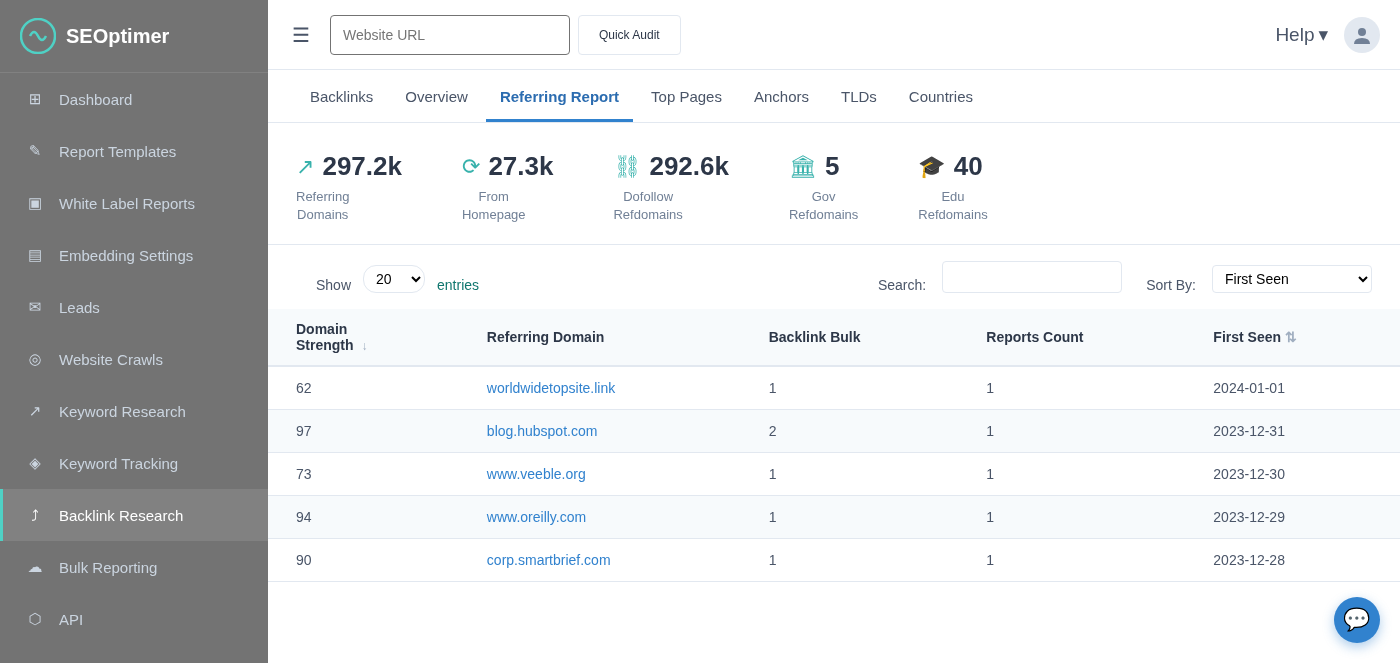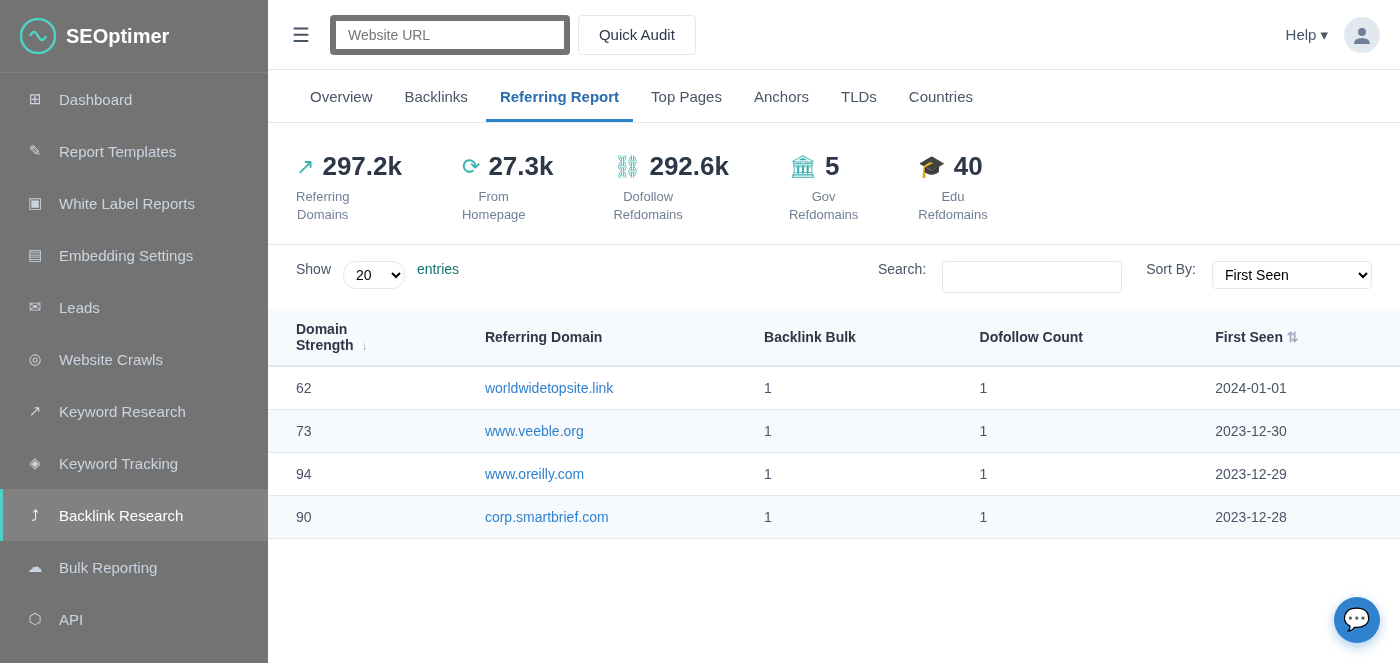--- a/index.html
+++ b/index.html
@@ -83,47 +83,47 @@
       border: none;
       cursor: pointer;
       margin-right: 16px;
       font-size: 20px;
       color: #4a5568;
       padding: 4px;
     }
     .url-input {
       width: 240px;
       height: 40px;
-      border: 6px solid #737373;
+      border: 1px solid #737373;
       border-radius: 4px;
       padding: 0 12px;
       font-size: 14px;
       color: #a0aec0;
       background: #fff;
     }
     .quick-audit-btn {
       margin-left: 8px;
       height: 40px;
       padding: 0 20px;
       background: #fff;
       border: 1px solid #e2e8f0;
       border-radius: 4px;
-      font-size: 15px;
+      font-size: 12px;
       color: #2d3748;
       cursor: pointer;
     }
     .topbar-spacer { flex: 1; }
     .help-btn {
       display: flex;
       align-items: center;
       gap: 4px;
       background: none;
       border: none;
       cursor: pointer;
-      font-size: 15px;
+      font-size: 19px;
       color: #4a5568;
       margin-right: 16px;
     }
     .user-avatar {
       width: 36px;
       height: 36px;
       background: #e2e8f0;
       border-radius: 50%;
       display: flex;
       align-items: center;
@@ -180,23 +180,24 @@
       gap: 8px;
       margin-bottom: 6px;
     }
     .stat-icon { font-size: 22px; color: #38b2ac; }
     .stat-value { font-size: 26px; font-weight: 700; color: #2d3748; }
     .stat-label { font-size: 13px; color: #718096; text-align: center; line-height: 1.4; }
 
     
     .controls-row {
       display: flex;
-      align-items: flex-start;
+      align-items: flex-end;
       padding: 16px 28px;
       gap: 8px;
+      margin-left: 20px;
     }
     .show-label { color: #4a5568; margin-right: 4px; }
     .entries-select {
       padding: 4px 8px;
       border: 1px solid #e2e8f0;
       border-radius: 13px;
       font-size: 14px;
       background: #fff;
     }
     .entries-label { color: #0f766e; margin-left: 4px; }
@@ -353,22 +354,22 @@
         <circle cx="11" cy="8" r="4" fill="#718096"></circle>
         <path d="M3 20 Q3 14 11 14 Q19 14 19 20" fill="#718096"></path>
       </svg>
     </div>
   </div>
 
   <div class="content">
 
     <div class="tabs" id="tabs-bar">
 
-    <div class="tab">Overview</div>
-        <div class="tab">Backlinks</div>
+    <div class="tab">Backlinks</div>
+        <div class="tab">Overview</div>
         <div class="tab active">Referring Report</div>
         <div class="tab">Top Pages</div>
         <div class="tab">Anchors</div>
         <div class="tab">TLDs</div>
         <div class="tab">Countries</div>
       </div>
 
     <div class="stats-row" id="stats-row">
 
     <div class="stat-item">
@@ -418,33 +419,40 @@
       <span class="sort-label">Sort By:</span>
       <select class="sort-select" id="sort-select"><option value="First Seen">First Seen</option><option value="Domain Strength">Domain Strength</option><option value="Backlink Count">Backlink Count</option><option value="Dofollow Count">Dofollow Count</option></select>
     </div>
 
     <table class="data-table">
       <thead id="table-header">
       <tr>
             <th class="sortable">Domain<br>Strength <span class="sort-arrow">↓</span></th>
             <th>Referring Domain</th>
             <th>Backlink Bulk</th>
-            <th>Dofollow Count</th>
+            <th>Reports Count</th>
             <th class="sortable">First Seen <span class="filter-icon">⇅</span></th>
           </tr>
         </thead>
       <tbody id="table-body">
       <tr>
     <td>62</td>
     <td><a class="domain-link" href="#">worldwidetopsite.link</a></td>
     <td>1</td>
     <td>1</td>
     <td>2024-01-01</td>
   </tr>
           <tr>
+    <td>97</td>
+    <td><a class="domain-link" href="#">blog.hubspot.com</a></td>
+    <td>2</td>
+    <td>1</td>
+    <td>2023-12-31</td>
+  </tr>
+          <tr>
     <td>73</td>
     <td><a class="domain-link" href="#">www.veeble.org</a></td>
     <td>1</td>
     <td>1</td>
     <td>2023-12-30</td>
   </tr>
           <tr>
     <td>94</td>
     <td><a class="domain-link" href="#">www.oreilly.com</a></td>
     <td>1</td>

